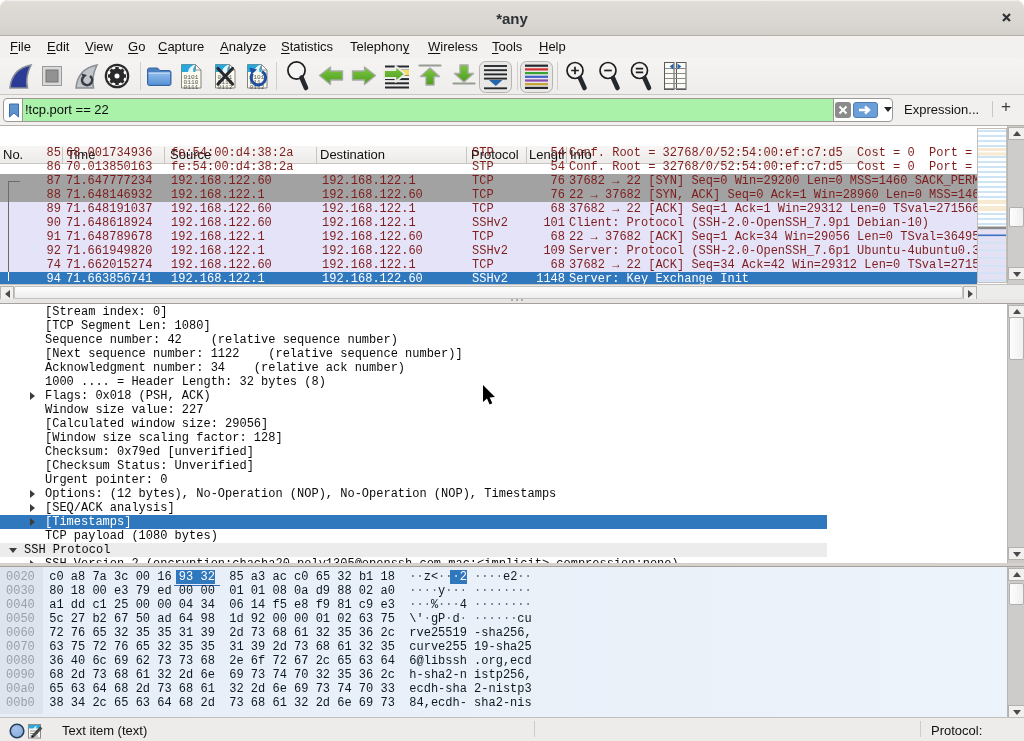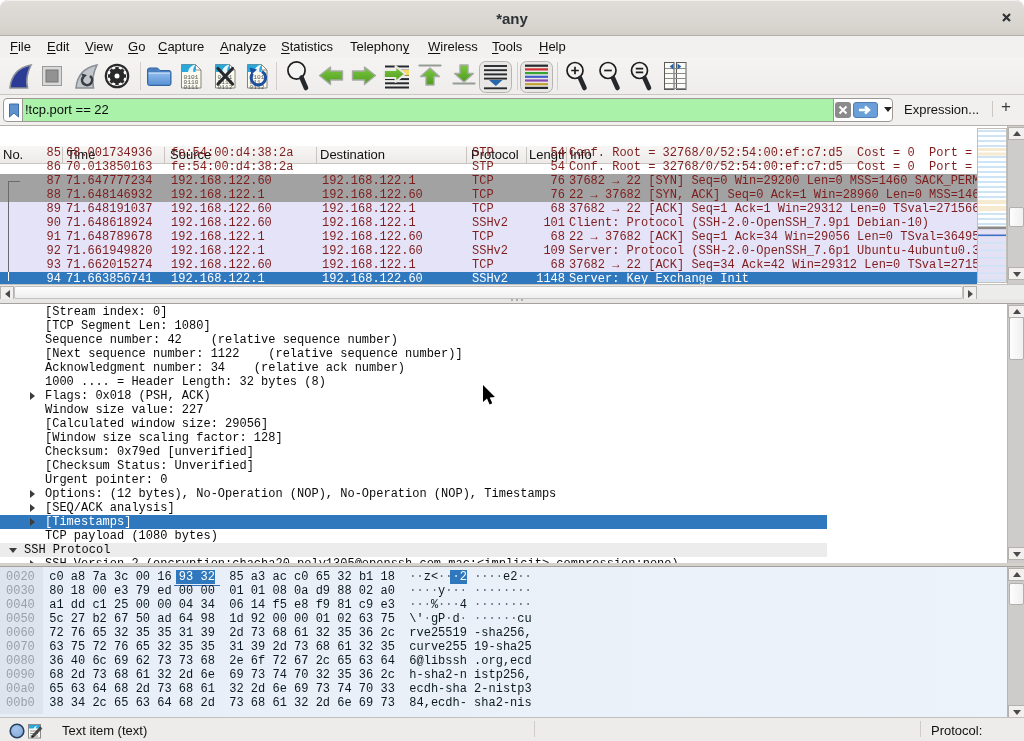--- a/index.html
+++ b/index.html
@@ -309,21 +309,21 @@
     </div>
     <div id="prows">
         <div class="prow " style="top:20px"><span class="no">85</span><span class="tm">68.001734936</span><span class="sr">fe:54:00:d4:38:2a</span><span class="ds"></span><span class="pr">STP</span><span class="ln">54</span><span class="in">Conf. Root = 32768/0/52:54:00:ef:c7:d5  Cost = 0  Port = 0x8002</span></div>
         <div class="prow " style="top:34px"><span class="no">86</span><span class="tm">70.013850163</span><span class="sr">fe:54:00:d4:38:2a</span><span class="ds"></span><span class="pr">STP</span><span class="ln">54</span><span class="in">Conf. Root = 32768/0/52:54:00:ef:c7:d5  Cost = 0  Port = 0x8002</span></div>
         <div class="prow rgray" style="top:48px"><span class="no">87</span><span class="tm">71.647777234</span><span class="sr">192.168.122.60</span><span class="ds">192.168.122.1</span><span class="pr">TCP</span><span class="ln">76</span><span class="in">37682 → 22 [SYN] Seq=0 Win=29200 Len=0 MSS=1460 SACK_PERM=1 T</span></div>
         <div class="prow rgray" style="top:62px"><span class="no">88</span><span class="tm">71.648146932</span><span class="sr">192.168.122.1</span><span class="ds">192.168.122.60</span><span class="pr">TCP</span><span class="ln">76</span><span class="in">22 → 37682 [SYN, ACK] Seq=0 Ack=1 Win=28960 Len=0 MSS=1460 SA</span></div>
         <div class="prow rlav" style="top:76px"><span class="no">89</span><span class="tm">71.648191037</span><span class="sr">192.168.122.60</span><span class="ds">192.168.122.1</span><span class="pr">TCP</span><span class="ln">68</span><span class="in">37682 → 22 [ACK] Seq=1 Ack=1 Win=29312 Len=0 TSval=271566521</span></div>
         <div class="prow rlav" style="top:90px"><span class="no">90</span><span class="tm">71.648618924</span><span class="sr">192.168.122.60</span><span class="ds">192.168.122.1</span><span class="pr">SSHv2</span><span class="ln">101</span><span class="in">Client: Protocol (SSH-2.0-OpenSSH_7.9p1 Debian-10)</span></div>
         <div class="prow rlav" style="top:104px"><span class="no">91</span><span class="tm">71.648789678</span><span class="sr">192.168.122.1</span><span class="ds">192.168.122.60</span><span class="pr">TCP</span><span class="ln">68</span><span class="in">22 → 37682 [ACK] Seq=1 Ack=34 Win=29056 Len=0 TSval=364958249</span></div>
         <div class="prow rlav" style="top:118px"><span class="no">92</span><span class="tm">71.661949820</span><span class="sr">192.168.122.1</span><span class="ds">192.168.122.60</span><span class="pr">SSHv2</span><span class="ln">109</span><span class="in">Server: Protocol (SSH-2.0-OpenSSH_7.6p1 Ubuntu-4ubuntu0.3)</span></div>
-        <div class="prow rlav" style="top:132px"><span class="no">93</span><span class="tm">71.662015274</span><span class="sr">192.168.122.60</span><span class="ds">192.168.122.1</span><span class="pr">TCP</span><span class="ln">68</span><span class="in">37682 → 22 [ACK] Seq=34 Ack=42 Win=29312 Len=0 TSval=2715665</span></div>
+        <div class="prow rlav" style="top:132px"><span class="no">74</span><span class="tm">71.662015274</span><span class="sr">192.168.122.60</span><span class="ds">192.168.122.1</span><span class="pr">TCP</span><span class="ln">68</span><span class="in">37682 → 22 [ACK] Seq=34 Ack=42 Win=29312 Len=0 TSval=2715665</span></div>
         <div class="prow rsel" style="top:146px"><span class="no">94</span><span class="tm">71.663856741</span><span class="sr">192.168.122.1</span><span class="ds">192.168.122.60</span><span class="pr">SSHv2</span><span class="ln">1148</span><span class="in">Server: Key Exchange Init</span></div>
       </div>
 
     <div style="position:absolute;left:8px;top:55px;width:12px;height:1px;background:#6b6b6b"></div>
     <div style="position:absolute;left:8px;top:55px;width:1px;height:91px;background:#6b6b6b"></div>
     <div style="position:absolute;left:8px;top:146px;width:1px;height:9px;background:#ffffff"></div>
     <div id="minimap">
       <svg width="28" height="153" viewBox="0 0 28 153">
         <rect x="0" y="0" width="28" height="153" fill="#ffffff"></rect>
         <g fill="#cde4f6">

